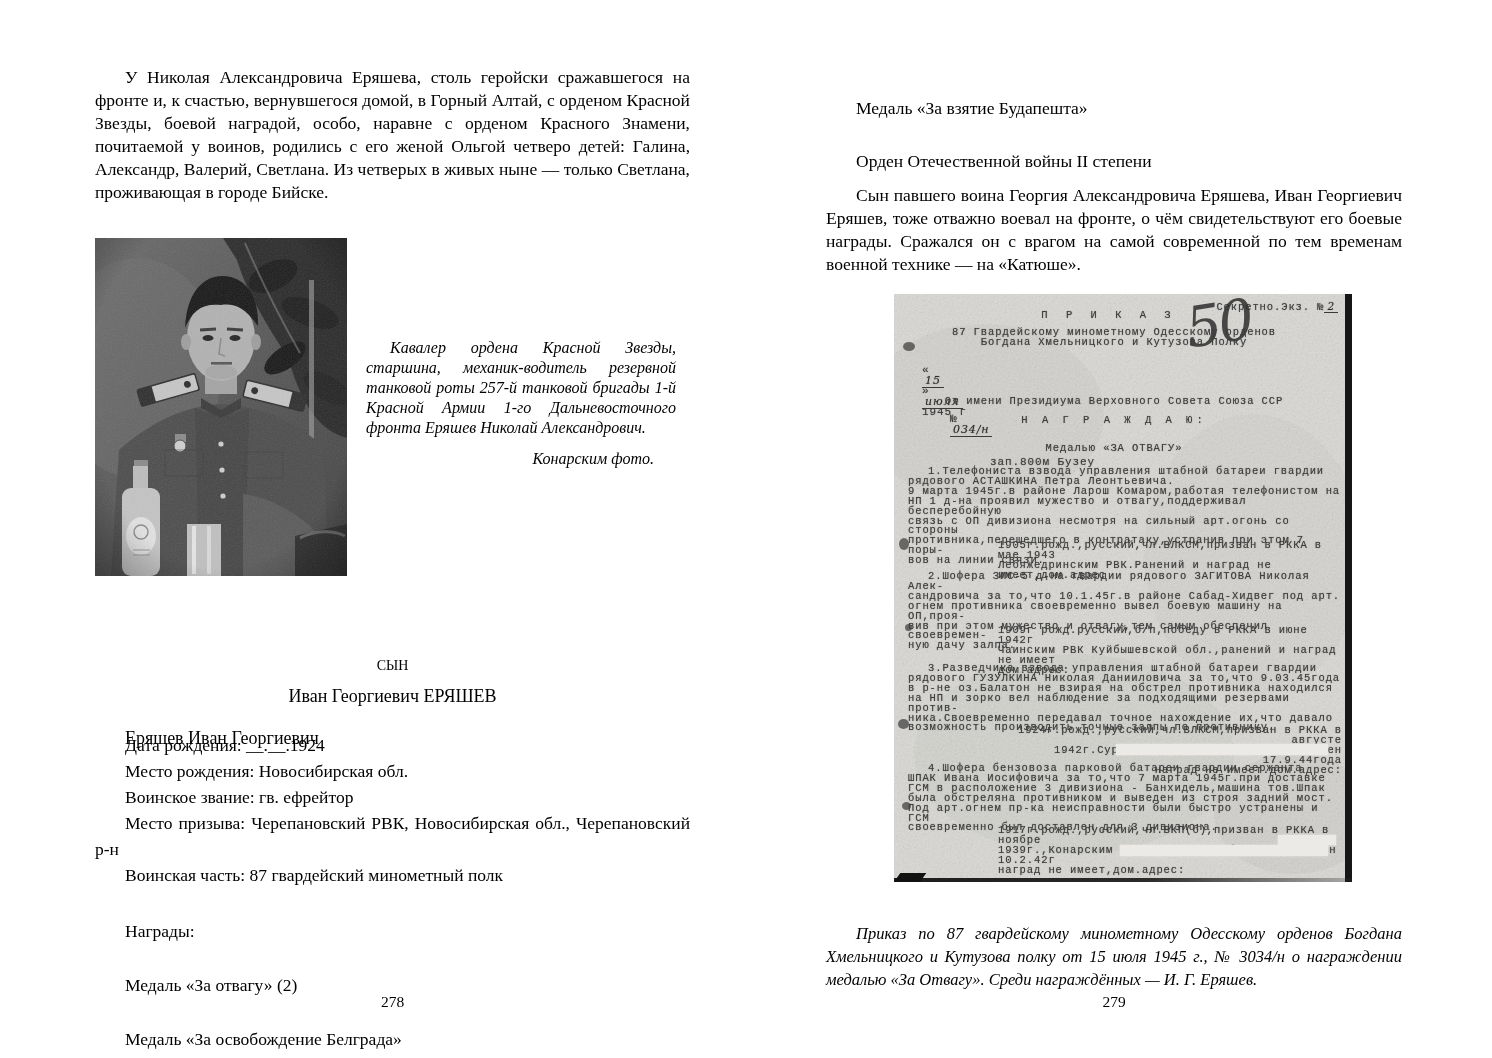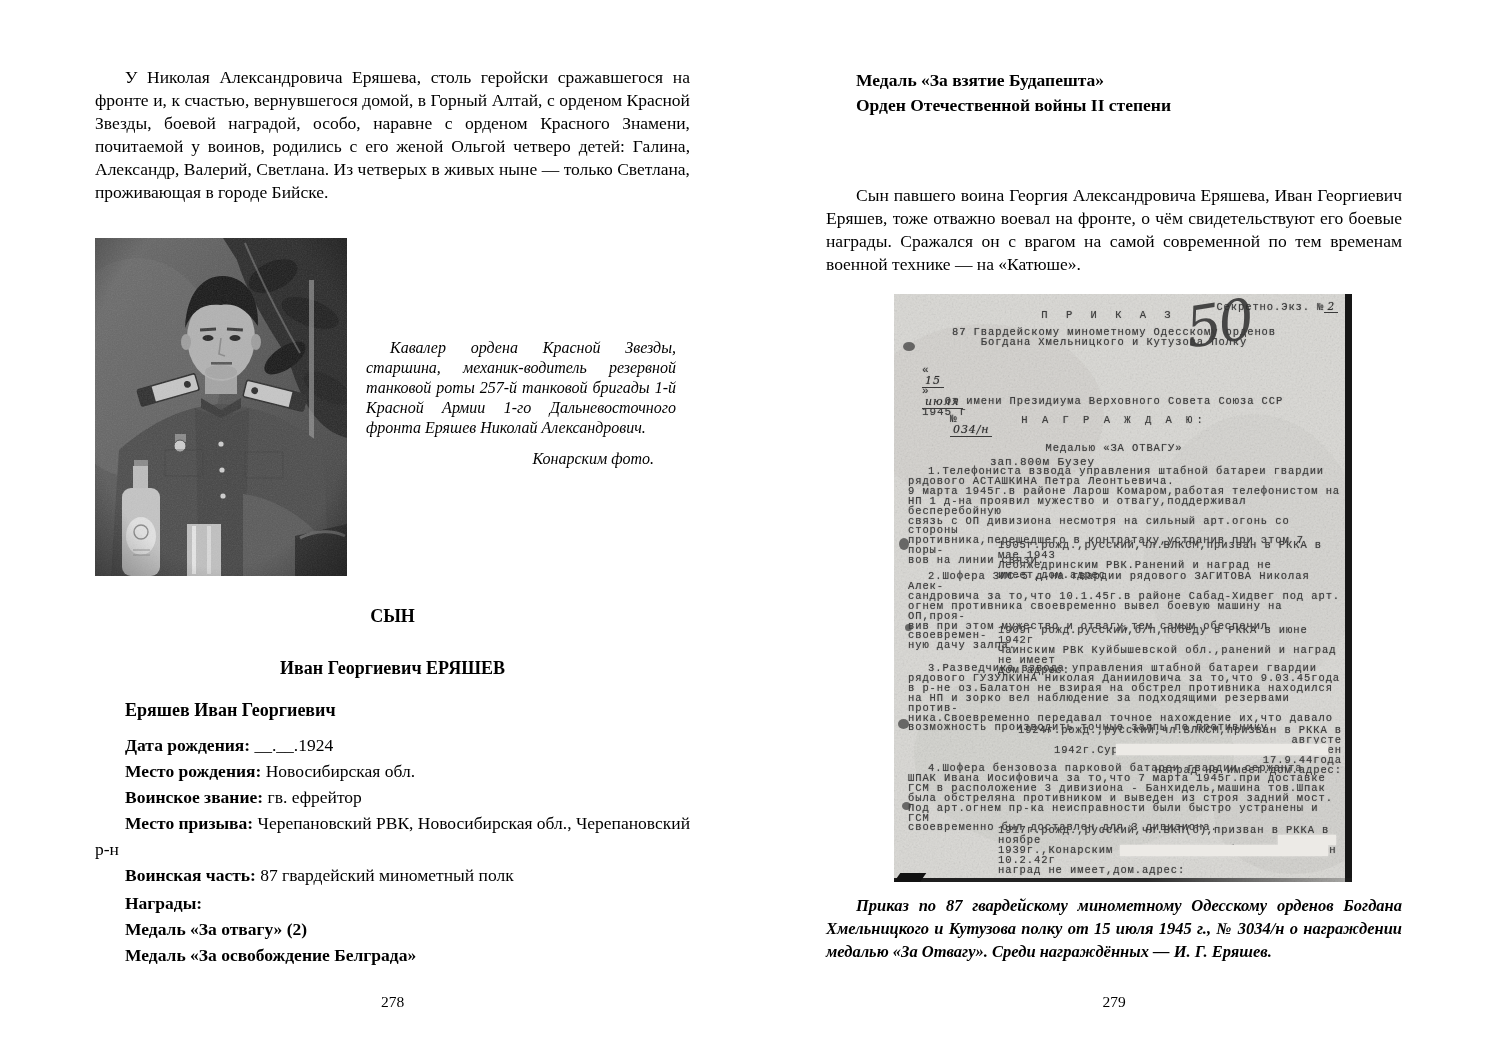--- a/index.html
+++ b/index.html
@@ -2,21 +2,21 @@
 <html><head>
 <meta charset="utf-8">
 <style>
   html,body { margin:0; padding:0; background:#ffffff; }
   .canvas {
     position:relative; width:1492px; height:1058px; background:#ffffff;
     font-family:"Liberation Serif", serif; color:#000; overflow:hidden;
   }
   .abs { position:absolute; }
   p { margin:0; }
-  .b { font-weight:bold; }
+  .b { font-weight:normal;margin-top:28px; }
   .i { font-style:italic; }
   .just { text-align:justify; }
   .center { text-align:center; }
   .main-text { font-size:17.5px; line-height:23px; }
   .fields-text { font-size:17.5px; line-height:26px; }
   .caption-text { font-size:16px; line-height:20px; }
   .ind { text-indent:30px; }
   .pagenum { font-size:15.5px; }
 
   
@@ -146,21 +146,21 @@
       <rect width="252" height="338" filter="url(#pgrain)" opacity="0.16"></rect>
       <rect width="252" height="338" fill="url(#vig)"></rect>
     </svg>
   </div>
 
   <div class="abs caption-text i just" style="left:366px; top:338px; width:310px;">
     <p style="text-indent:24px;">Кавалер ордена Красной Звезды, старшина, механик-водитель резервной танковой роты 257-й танковой бригады 1-й Красной Армии 1-го Дальневосточного фронта Еряшев Николай Александрович.</p>
     <p class="credit-line">Конарским фото.</p>
   </div>
 
-  <p class="abs col-left center b" style="top:606px; font-size:18px;">СЫН</p>
+  <p class="abs col-left center b" style="top:630px; font-size:14px;">СЫН</p>
   <p class="abs col-left center b" style="top:658px; font-size:18px;">Иван Георгиевич ЕРЯШЕВ</p>
 
   <p class="abs col-left b" style="top:700px; font-size:18px; text-indent:30px;">Еряшев Иван Георгиевич</p>
 
   <div class="abs col-left fields-text just" style="top:732px;">
     <p class="ind">
       <span class="b">Дата рождения:</span>
       <span>__.__.1924</span>
     </p>
     <p class="ind">

